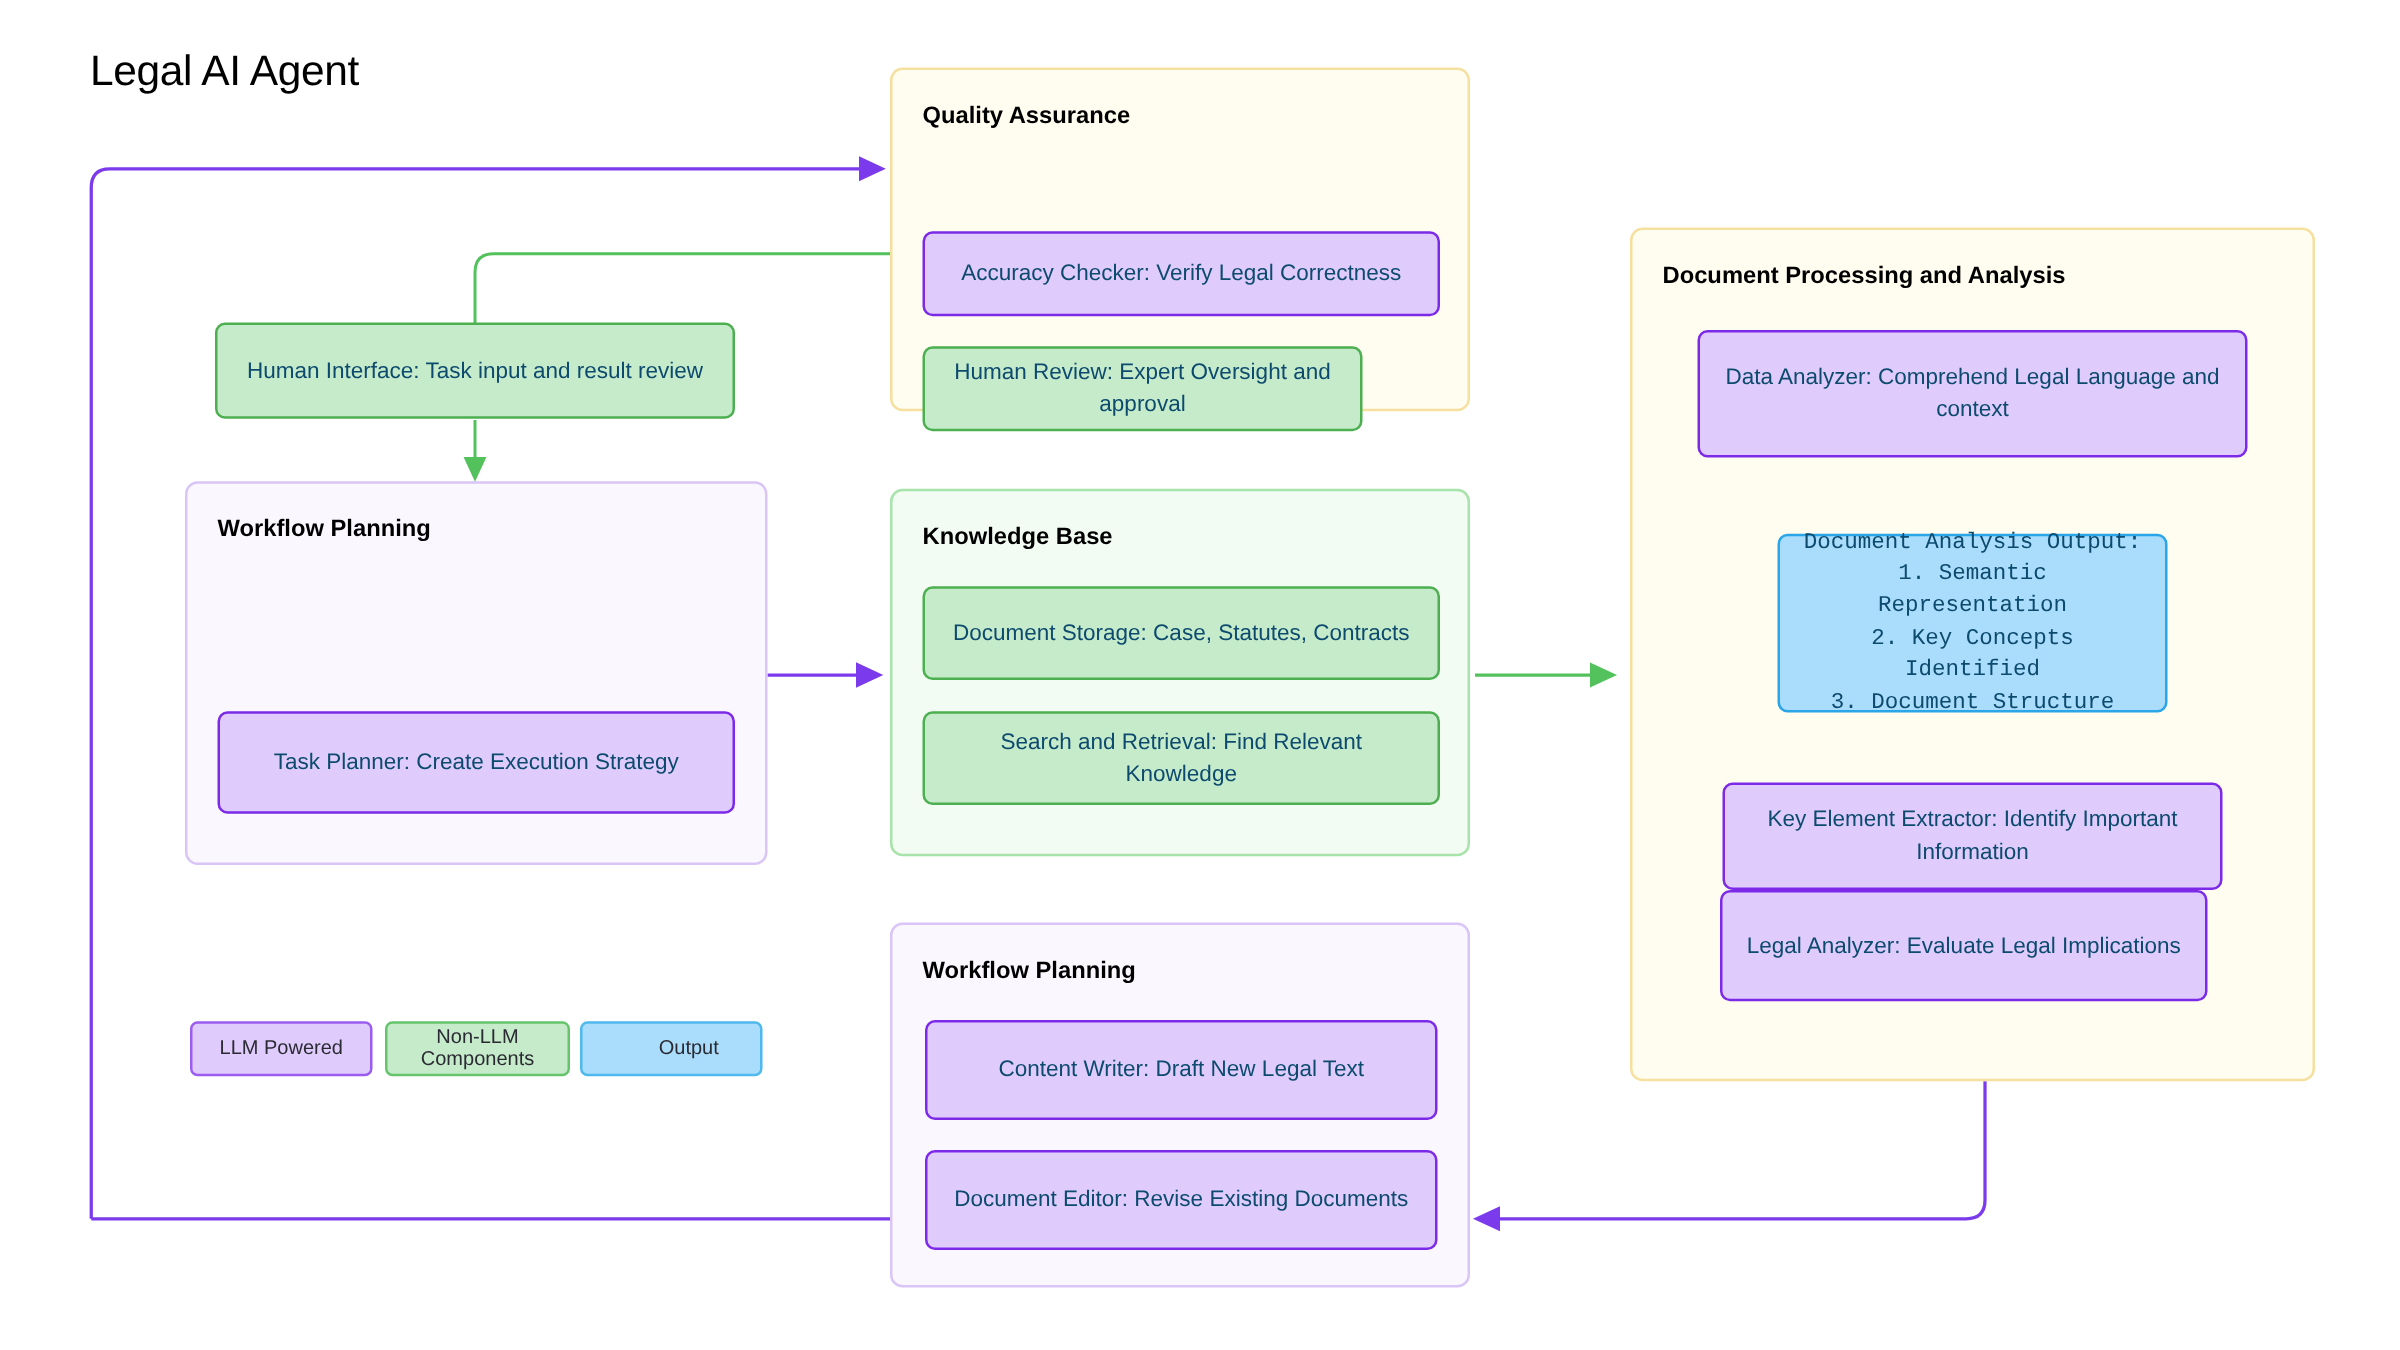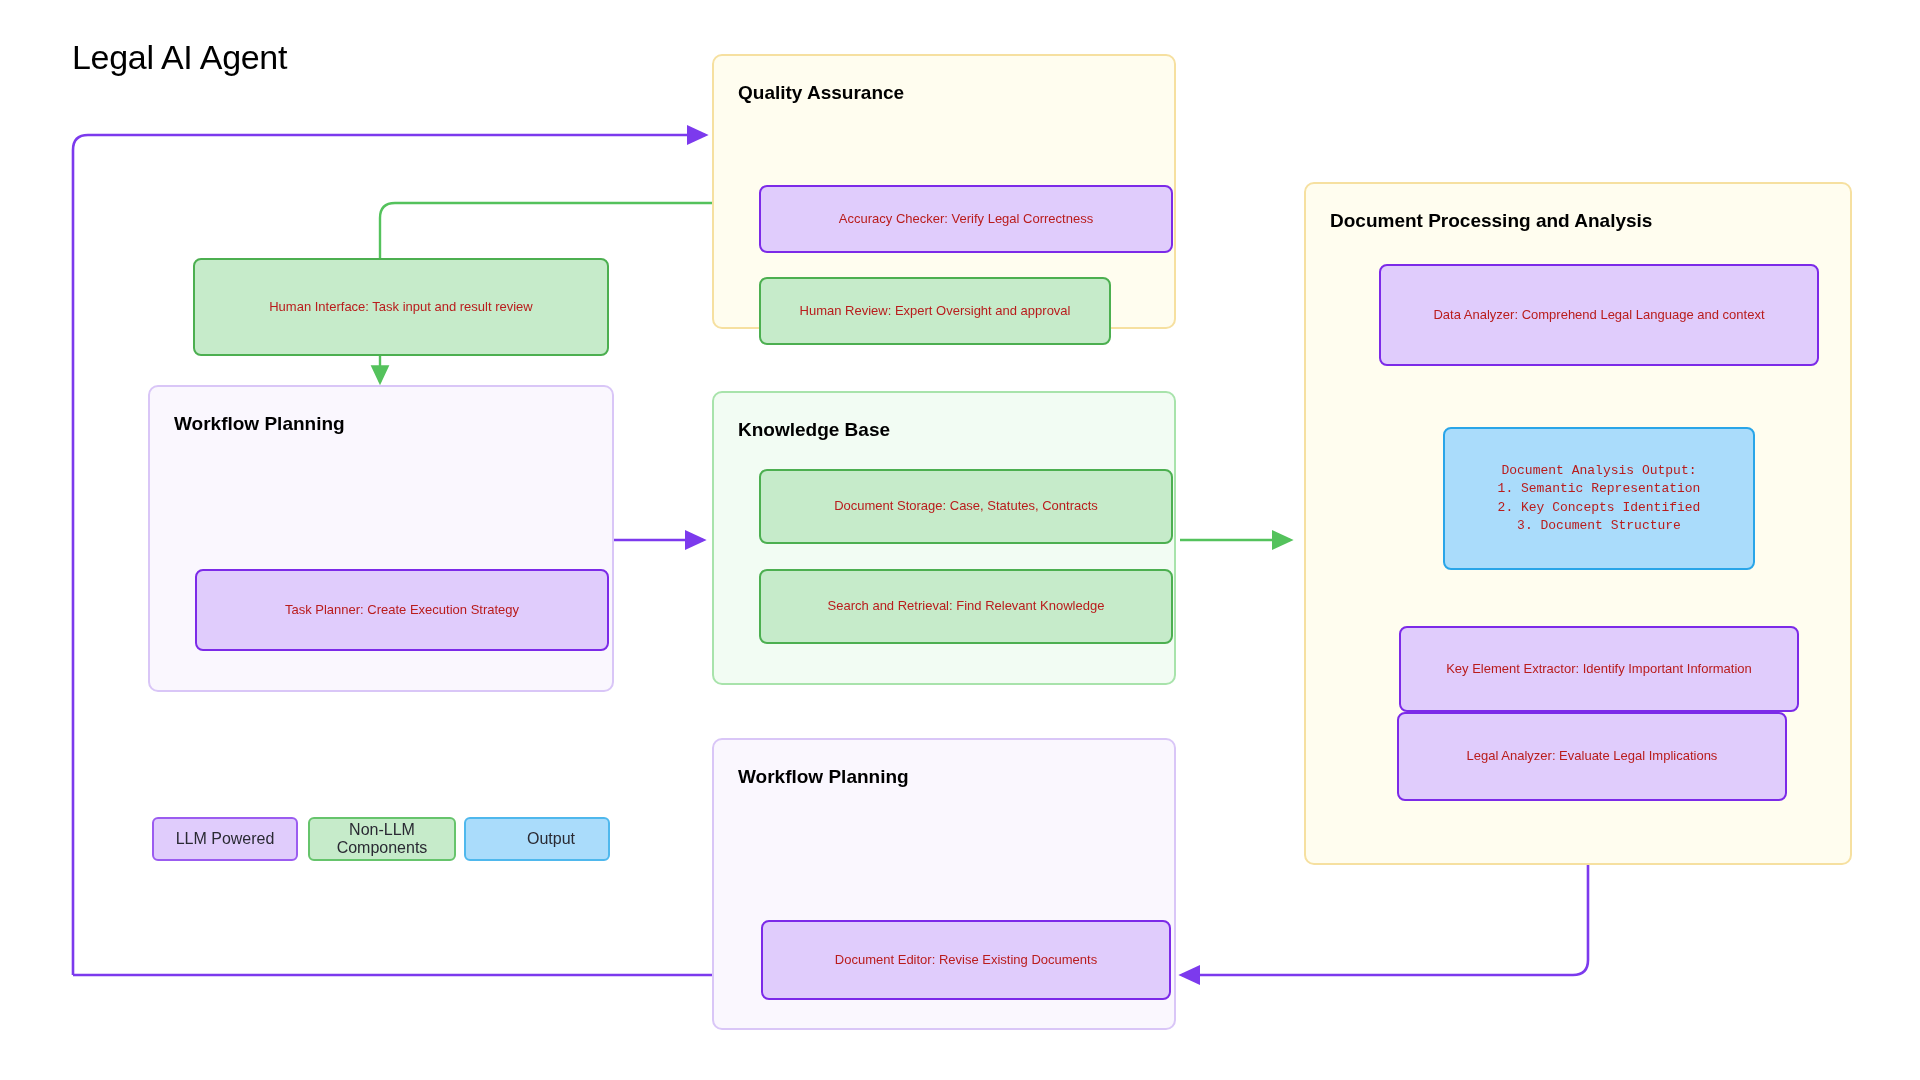--- a/index.html
+++ b/index.html
@@ -70,25 +70,24 @@
 
   
   .node {
     position: absolute;
     box-sizing: border-box;
     border-radius: 8px;
     display: flex;
     align-items: center;
     justify-content: center;
     text-align: center;
-    font-size: 13px;
+    font-size: 18px;
     line-height: 1.42;
     padding: 6px 14px;
-    color: #b91c1c;
-    margin-left: 21px;
+    color: #0c4a6e;
   }
   .node.purple {
     background: #e0ccfc;
     border: 2px solid #7c2ae8;
   }
   .node.green {
     background: #c6ebca;
     border: 2px solid #4caf50;
   }
   .node.blue {
@@ -171,35 +170,36 @@
       <path d="M1150,975 L73,975" fill="none" stroke="#7c3aed" stroke-width="2.6"></path>
     </g>
   </svg>
 
   <div class="group yellow" style="left:712px; top:54px; width:464px; height:275px;">
     <div class="group-title">Quality Assurance</div>
     <div class="node purple" style="left:24px; top:129px; width:414px; height:68px;">Accuracy Checker: Verify Legal Correctness</div>
     <div class="node green" style="left:24px; top:221px; width:352px; height:68px;">Human Review: Expert Oversight and approval</div>
   </div>
 
-  <div class="node green" style="left:172px; top:258px; width:416px; height:98px;">Human Interface: Task input and result review</div>
+  <div class="node green" style="left:172px; top:258px; width:416px; height:77px;">Human Interface: Task input and result review</div>
 
   <div class="group lavender" style="left:148px; top:385px; width:466px; height:307px;">
     <div class="group-title">Workflow Planning</div>
     <div class="node purple" style="left:24px; top:182px; width:414px; height:82px;">Task Planner: Create Execution Strategy</div>
   </div>
 
   <div class="group greenish" style="left:712px; top:391px; width:464px; height:294px;">
     <div class="group-title">Knowledge Base</div>
     <div class="node green" style="left:24px; top:76px; width:414px; height:75px;">Document Storage: Case, Statutes, Contracts</div>
     <div class="node green" style="left:24px; top:176px; width:414px; height:75px;">Search and Retrieval: Find Relevant Knowledge</div>
   </div>
 
   <div class="group lavender" style="left:712px; top:738px; width:464px; height:292px;">
     <div class="group-title">Workflow Planning</div>
+    <div class="node purple" style="left:26px; top:76px; width:410px; height:80px;">Content Writer: Draft New Legal Text</div>
     <div class="node purple" style="left:26px; top:180px; width:410px; height:80px;">Document Editor: Revise Existing Documents</div>
   </div>
 
   <div class="group yellow" style="left:1304px; top:182px; width:548px; height:683px;">
     <div class="group-title">Document Processing and Analysis</div>
     <div class="node purple" style="left:52px; top:80px; width:440px; height:102px;">Data Analyzer: Comprehend Legal Language and context</div>
     <div class="node blue multiline" style="left:116px; top:243px; width:312px; height:143px;">Document Analysis Output:
 1. Semantic Representation
 2. Key Concepts Identified
 3. Document Structure</div>

